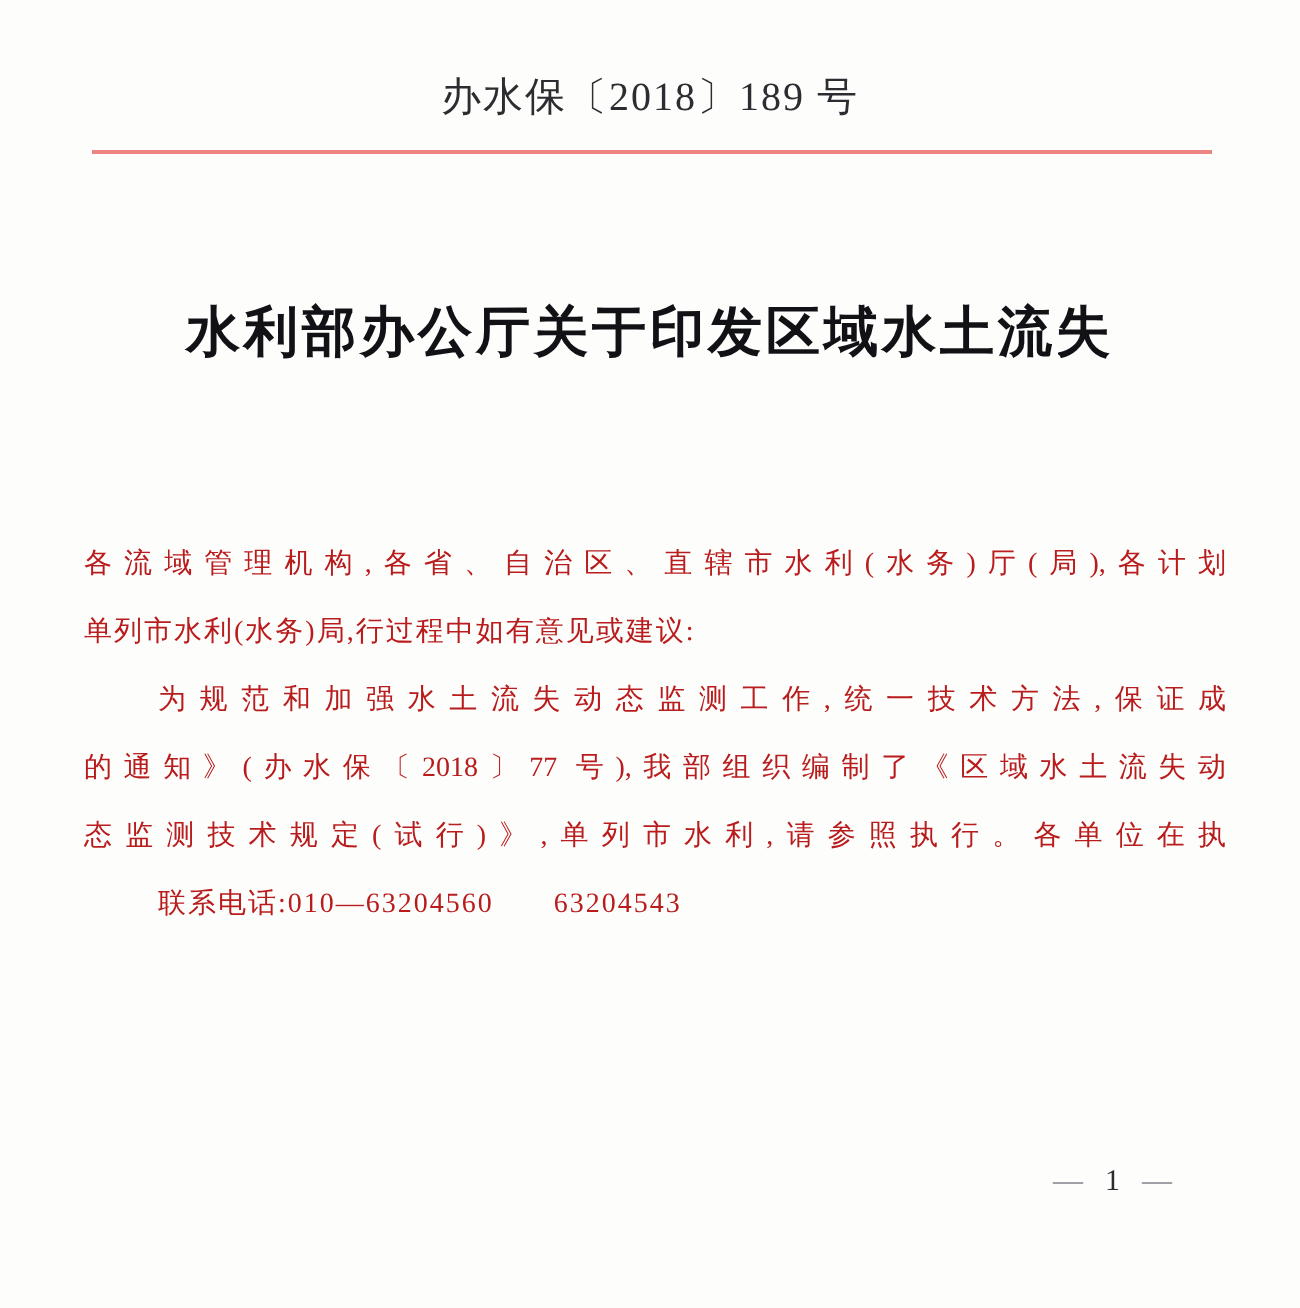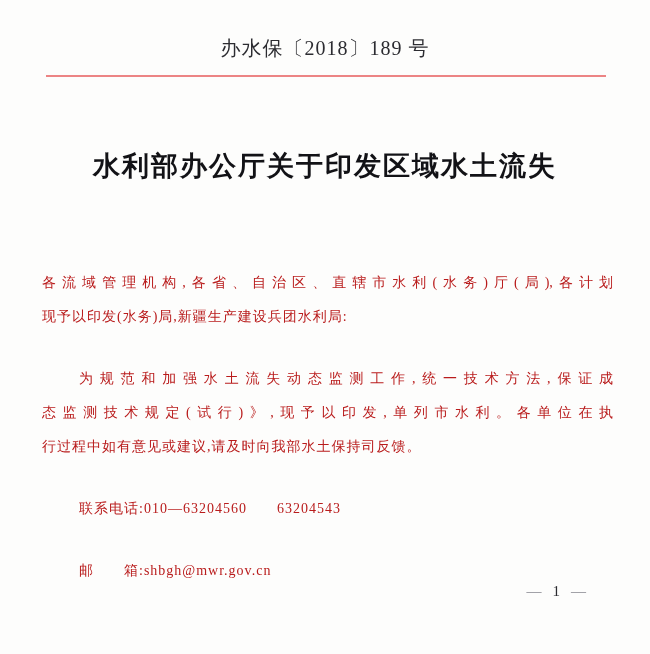--- a/index.html
+++ b/index.html
@@ -61,21 +61,21 @@
     line-height: 34px;
     color: #b91c1c;
   }
   .line { height: 34px; overflow: visible; }
   .justify {
     text-align: justify;
     text-align-last: justify;
     text-justify: inter-character;
   }
   .natural { letter-spacing: 1px; }
-  .indent { text-indent: 37px; margin-top: 28px; }
+  .indent { text-indent: 37px; }
   
   .page-num {
     position: absolute;
     top: 581px;
     right: 64px;
     font-size: 15px;
     line-height: 20px;
     color: #2b2b30;
     white-space: nowrap;
   }
@@ -97,25 +97,24 @@
   <div class="doc-number">办水保〔2018〕189 号</div>
 
   <div class="red-rule"></div>
 
   <h1 class="title">
     <span class="title-line">水利部办公厅关于印发区域水土流失</span>
   </h1>
 
   <div class="body-col">
     <div class="line justify">各流域管理机构,各省、自治区、直辖市水利(水务)厅(局),各计划</div>
-    <div class="line natural">现予以印发(水务)局,新疆生产建设兵团水利局:</div>
+    <div class="line natural">单列市水利(水务)局,行过程中如有意见或建议:</div>
     <div class="line justify indent">为规范和加强水土流失动态监测工作,统一技术方法,保证成</div>
-    <div class="line justify">态监测技术规定(试行)》,现予以印发,单列市水利。各单位在执</div>
-    <div class="line natural">行过程中如有意见或建议,请及时向我部水土保持司反馈。</div>
+    <div class="line justify">的通知》(办水保〔2018〕77 号),我部组织编制了《区域水土流失动</div>
+    <div class="line justify">态监测技术规定(试行)》,单列市水利,请参照执行。各单位在执</div>
     <div class="line natural indent">联系电话:010—63204560　　63204543</div>
-    <div class="line natural indent">邮　　箱:shbgh@mwr.gov.cn</div>
   </div>
 
   <div class="page-num">
     <span class="dash">—</span><span class="num">1</span><span class="dash">—</span>
   </div>
 
 </div>
 
 </body></html>

